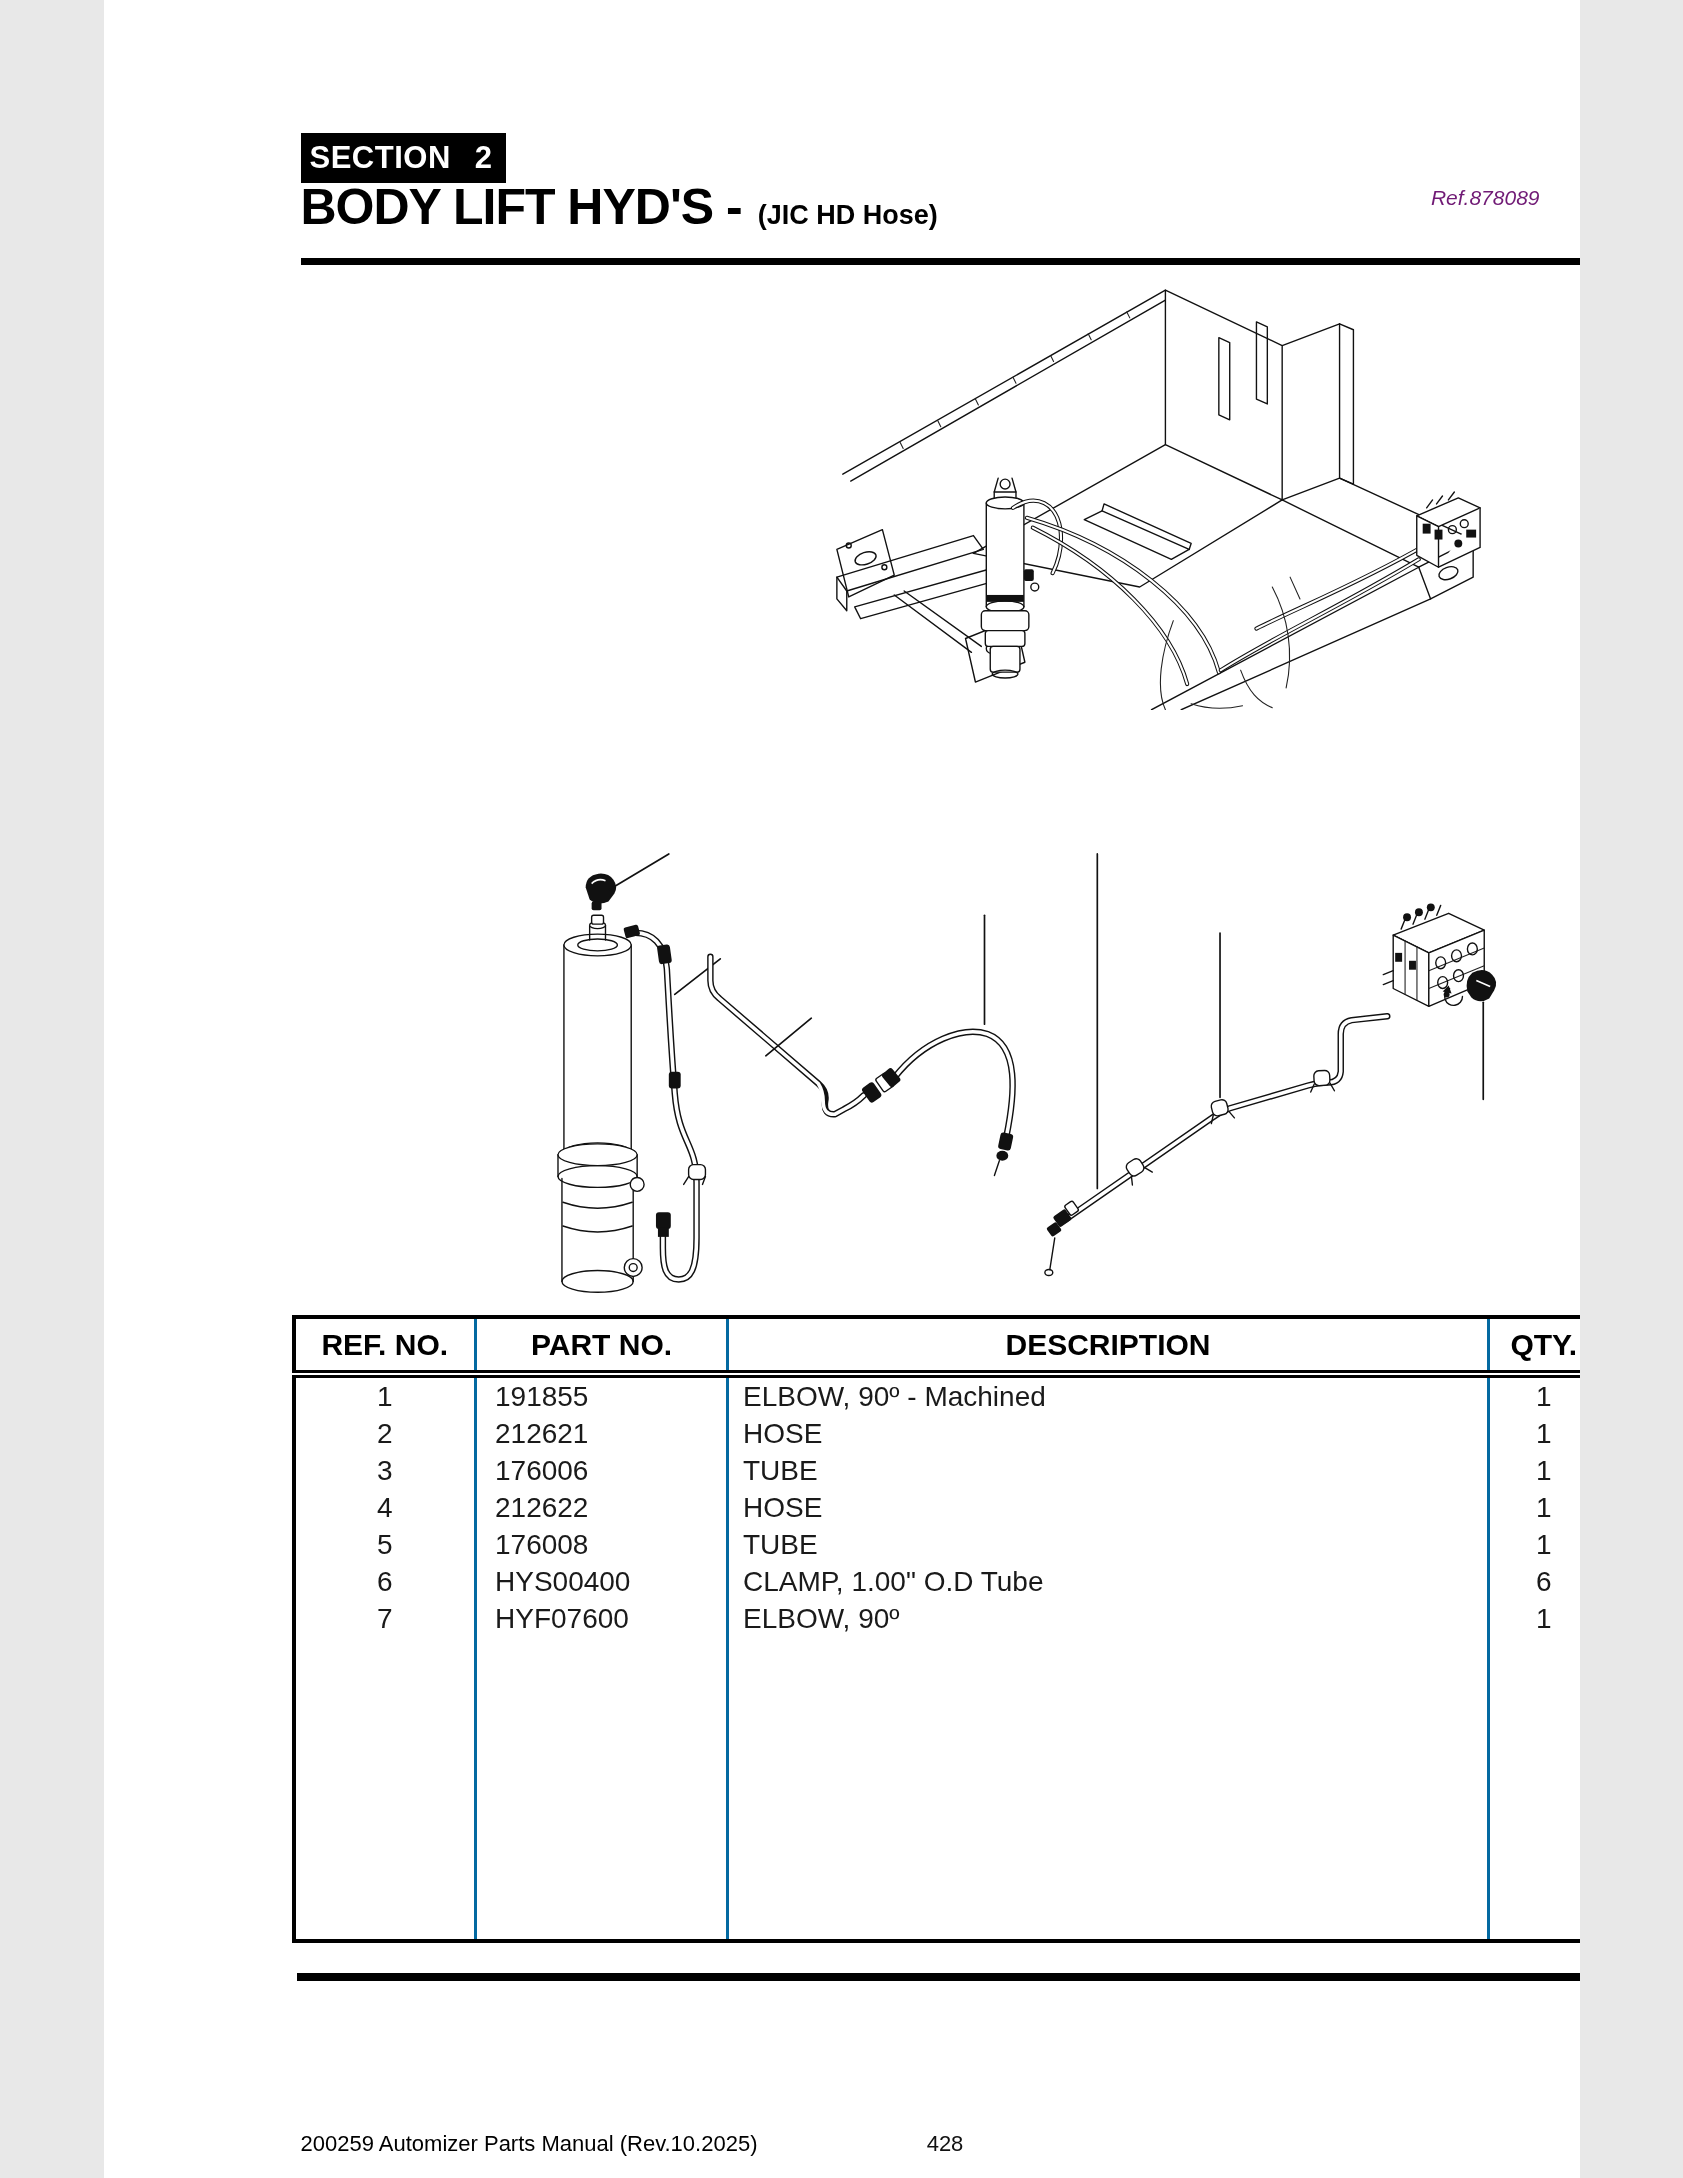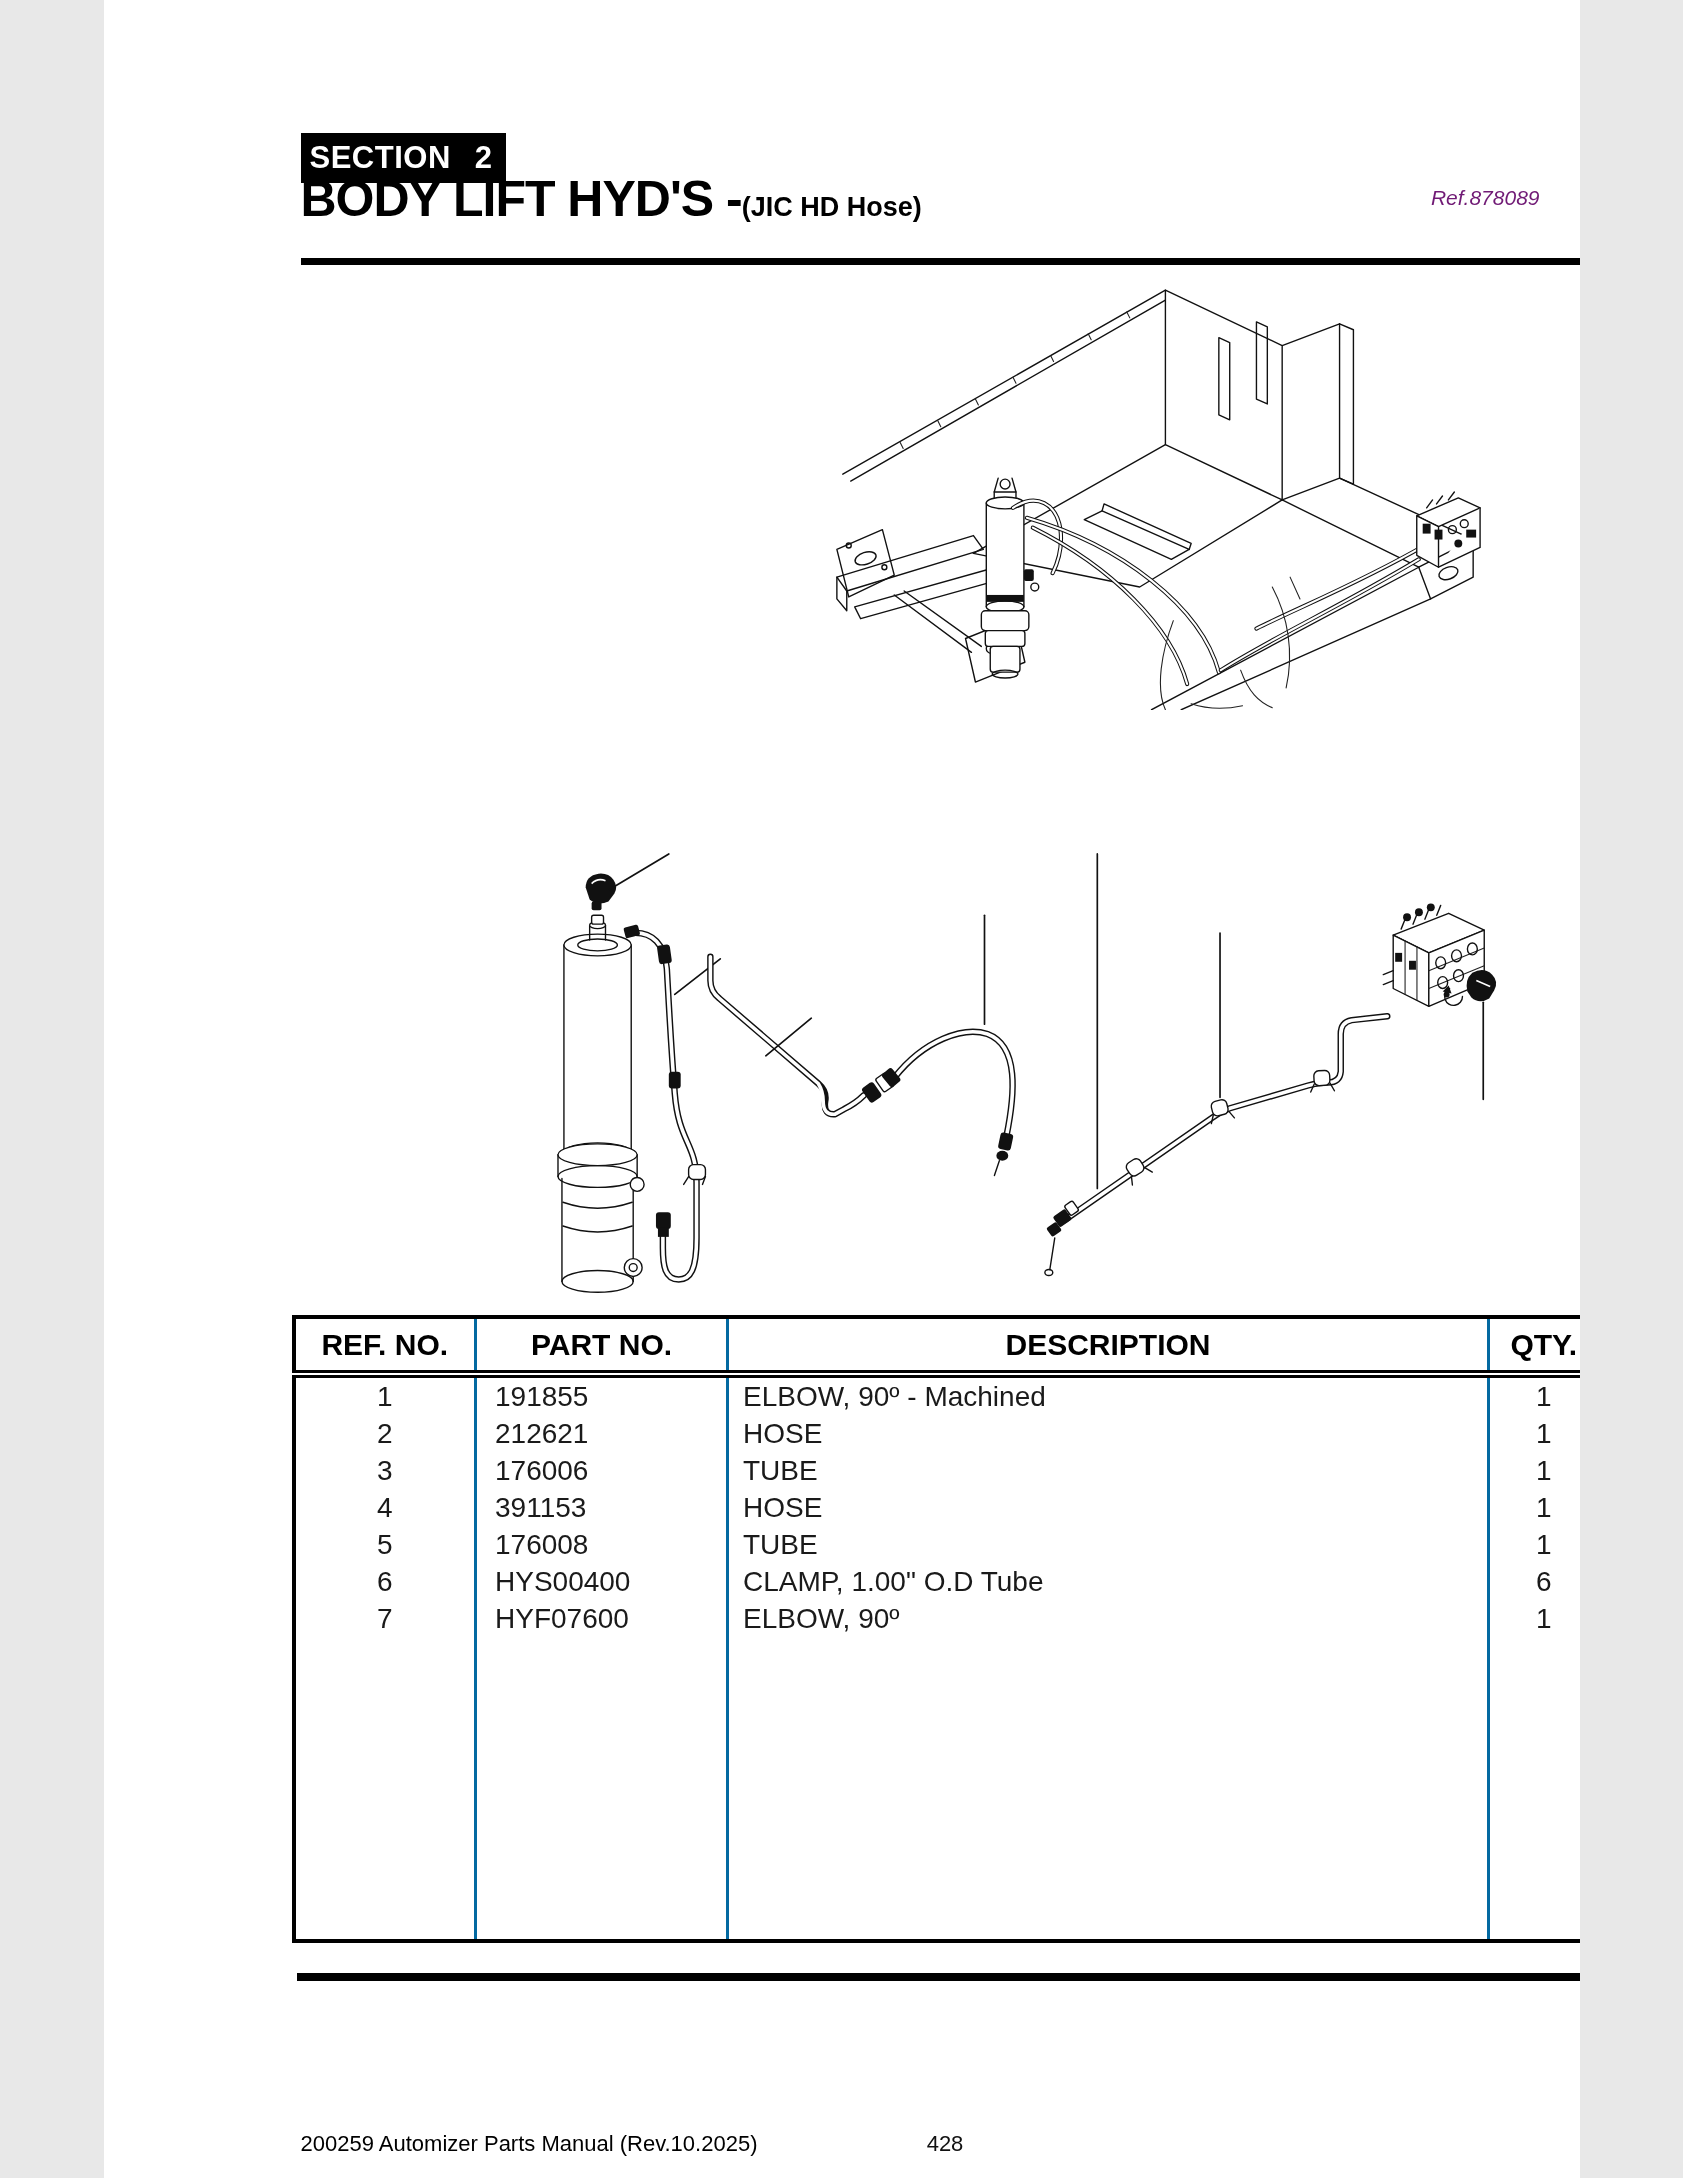--- a/index.html
+++ b/index.html
@@ -9,21 +9,21 @@
     overflow:hidden;margin:0 auto;
   }
   
   .section-badge{
     position:absolute;left:197px;top:133px;width:205px;height:50px;
     background:#000;color:#fff;display:flex;align-items:center;
     justify-content:space-between;padding:0 13px 0 9px;box-sizing:border-box;
     font-weight:bold;font-size:31px;letter-spacing:0.5px;
   }
   .title-row{
-    position:absolute;left:197px;top:174px;display:flex;align-items:baseline;gap:0;
+    position:absolute;left:197px;top:182px;display:flex;align-items:baseline;gap:16px;
     white-space:nowrap;
   }
   .page-title{font-size:50px;font-weight:bold;letter-spacing:-1px;line-height:1;}
   .title-suffix{font-size:27px;font-weight:bold;line-height:1;}
   .ref-number{
     position:absolute;left:1228px;top:186px;width:208px;text-align:right;
     font-style:italic;font-size:21px;color:#701a75;
   }
   .rule-title{position:absolute;left:197px;top:258px;width:1298px;height:7px;background:#000;}
   
@@ -313,21 +313,21 @@
             <td class="col-qty">1</td>
           </tr>
           <tr>
             <td class="col-ref">3</td>
             <td class="col-part">176006</td>
             <td class="col-desc">TUBE</td>
             <td class="col-qty">1</td>
           </tr>
           <tr>
             <td class="col-ref">4</td>
-            <td class="col-part">391153</td>
+            <td class="col-part">212622</td>
             <td class="col-desc">HOSE</td>
             <td class="col-qty">1</td>
           </tr>
           <tr>
             <td class="col-ref">5</td>
             <td class="col-part">176008</td>
             <td class="col-desc">TUBE</td>
             <td class="col-qty">1</td>
           </tr>
           <tr>

